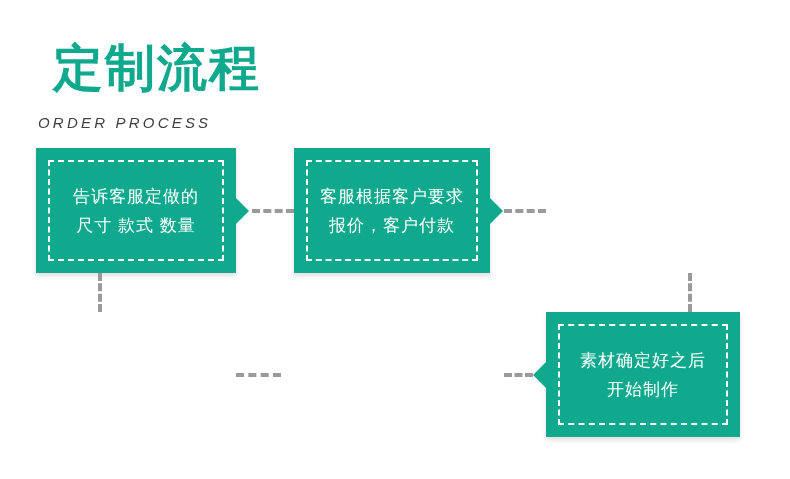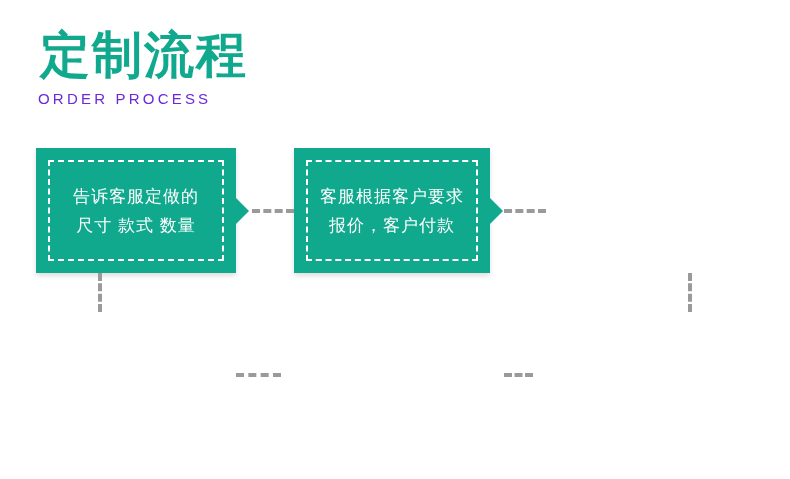--- a/index.html
+++ b/index.html
@@ -30,31 +30,32 @@
     left: 36px;
     top: 22px;
     width: 420px;
   }
   #page-title {
     font-size: 50px;
     line-height: 58px;
     font-weight: bold;
     color: #10a98e;
     letter-spacing: 2px;
-    margin: 4px;
+    margin: 17px;
     white-space: nowrap;
   }
   #page-subtitle {
     margin: 6px 0 0 2px;
     font-size: 15px;
     line-height: 18px;
-    color: #6d28d9;
+    color: #404040;
     letter-spacing: 3.2px;
     font-weight: normal;
     white-space: nowrap;
+    font-style: italic;
   }
 
   
   .flow-box {
     position: absolute;
     background: #10a98e;
     box-shadow: 0 3px 5px rgba(0,0,0,0.13);
     box-sizing: border-box;
   }
   .flow-box .inner-dash {
@@ -152,20 +153,27 @@
     <div class="inner-dash">
       <div class="box-label">客服根据客户要求
 报价，客户付款</div>
     </div>
     <div class="arrow-right"></div>
   </div>
 
 
 
 
+  <div class="flow-box" id="box-6">
+    <div class="inner-dash">
+      <div class="box-label">素材确定好之后
+开始制作</div>
+    </div>
+    <div class="arrow-left"></div>
+  </div>
 
   <div class="connector-h" id="connector-1-2"></div>
   <div class="connector-h" id="connector-2-3"></div>
   <div class="connector-v" id="connector-3-6"></div>
   <div class="connector-h" id="connector-6-5"></div>
   <div class="connector-h" id="connector-5-4"></div>
   <div class="connector-v" id="connector-4-1"></div>
 
 </div>
 

